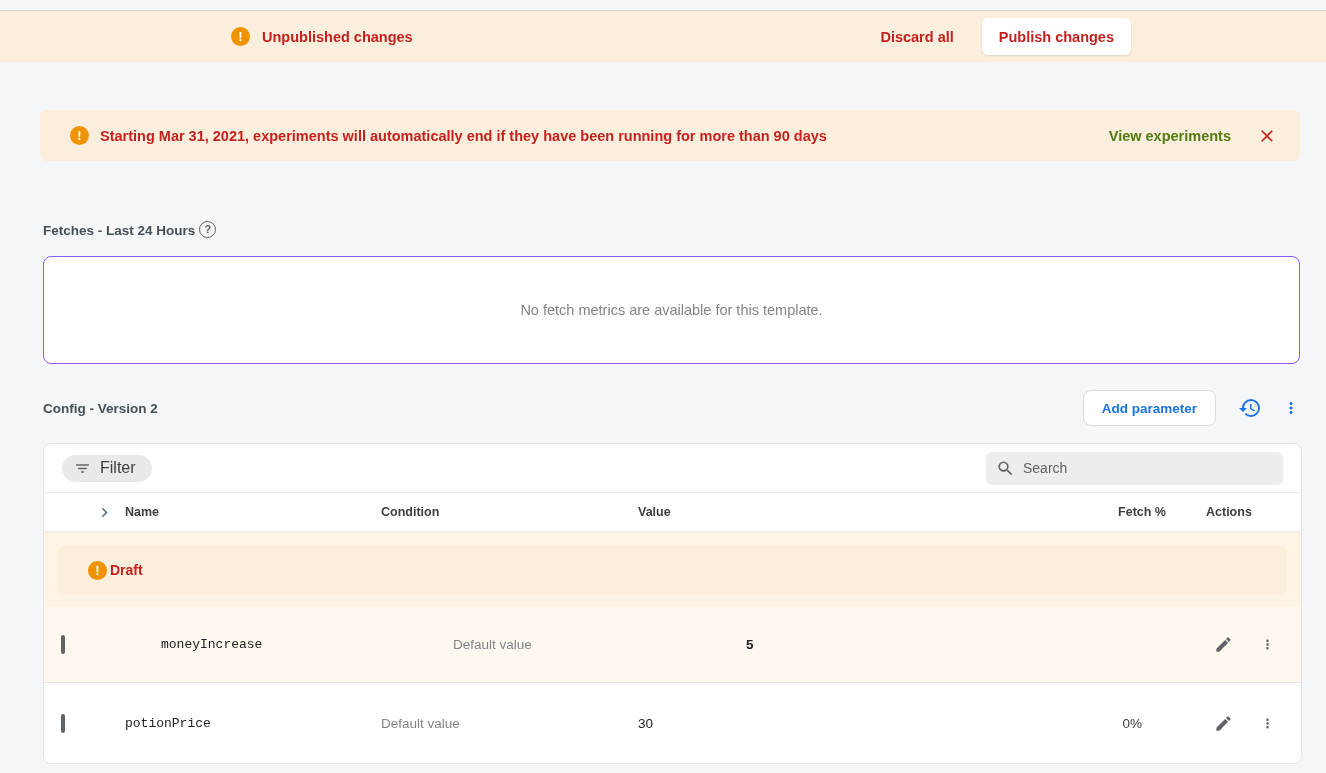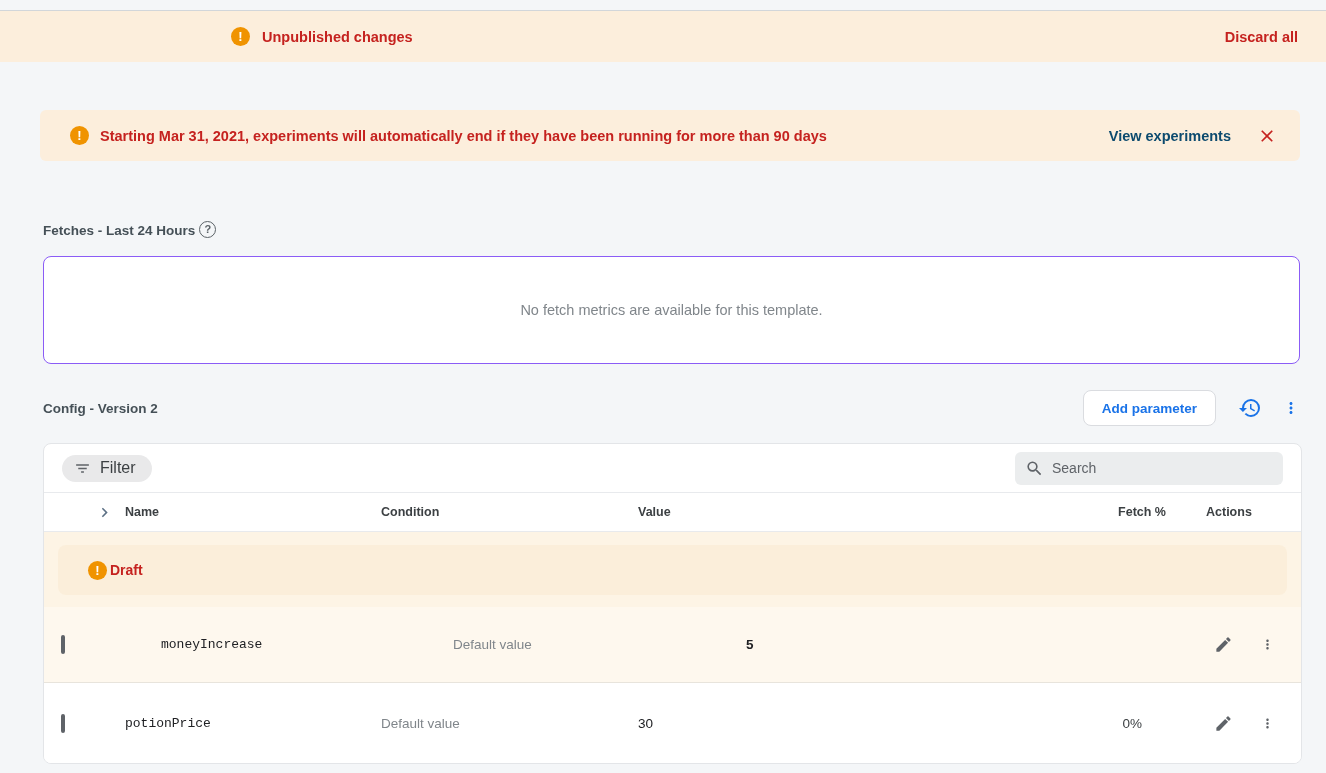--- a/index.html
+++ b/index.html
@@ -37,21 +37,21 @@
   }
 
   
   .notice-banner {
     margin:48px 26px 0 40px; height:51px; background:#fceedc; border-radius:6px;
     display:flex; align-items:center; padding:0 21px 0 30px;
   }
   .notice-banner .msg { color:#c5221f; font-weight:bold; font-size:14.5px; margin-left:11px; }
   .notice-banner .spacer { flex:1; }
   .notice-banner .action {
-    background:none; border:none; color:#0c4a6e; font-weight:bold; font-size:14.5px;
+    background:none; border:none; color:#4d7c0f; font-weight:bold; font-size:14.5px;
     font-family:inherit; cursor:pointer; margin-right:24px;
   }
   .close-x { width:24px; height:24px; cursor:pointer; display:flex; align-items:center; justify-content:center; }
 
   
   .section-label {
     margin:60px 0 0 43px; font-size:13.5px; font-weight:bold; color:#455057;
     display:flex; align-items:flex-end; gap:4px;
   }
   .help-icon {
@@ -88,21 +88,21 @@
     overflow:hidden;
   }
   .toolbar { height:48px; display:flex; align-items:center; padding:0 18px; }
   .filter-chip {
     height:27px; padding:0 16px 0 12px; background:#e9e9ea; border:none; border-radius:14px;
     display:flex; align-items:center; gap:9px; font-size:16px; color:#3c4043;
     font-family:inherit; cursor:pointer;
   }
   .toolbar .spacer { flex:1; }
   .search-box {
-    width:268px; height:33px; background:#ebedee; border-radius:6px;
+    width:297px; height:33px; background:#ebedee; border-radius:6px;
     display:flex; align-items:center; padding:0 10px; gap:8px;
   }
   .search-box input {
     border:none; background:transparent; outline:none; font-size:14px; color:#3c4043;
     font-family:inherit; flex:1;
   }
   .search-box input::placeholder { color:#5f6368; }
 
   .grid {
     display:grid; grid-template-columns:64px 256px 257px 1fr 90px 110px;
@@ -145,20 +145,21 @@
 
 <div class="top-strip"></div>
 
 <div class="pub-banner">
   <div class="msg-group">
     <span class="warn-dot">!</span>
     <span class="msg">Unpublished changes</span>
   </div>
   <div class="spacer"></div>
   <button class="discard-btn">Discard all</button>
+  <button class="publish-btn">Publish changes</button>
 </div>
 
 <div class="notice-banner">
   <span class="warn-dot">!</span>
   <span class="msg">Starting Mar 31, 2021, experiments will automatically end if they have been running for more than 90 days</span>
   <div class="spacer"></div>
   <button class="action">View experiments</button>
   <span class="close-x">
     <svg width="20" height="20" viewBox="0 0 24 24" fill="#c5221f">
         <path d="M19 6.41L17.59 5 12 10.59 6.41 5 5 6.41 10.59 12 5 17.59 6.41 19 12 13.41 17.59 19 19 17.59 13.41 12z"></path>

